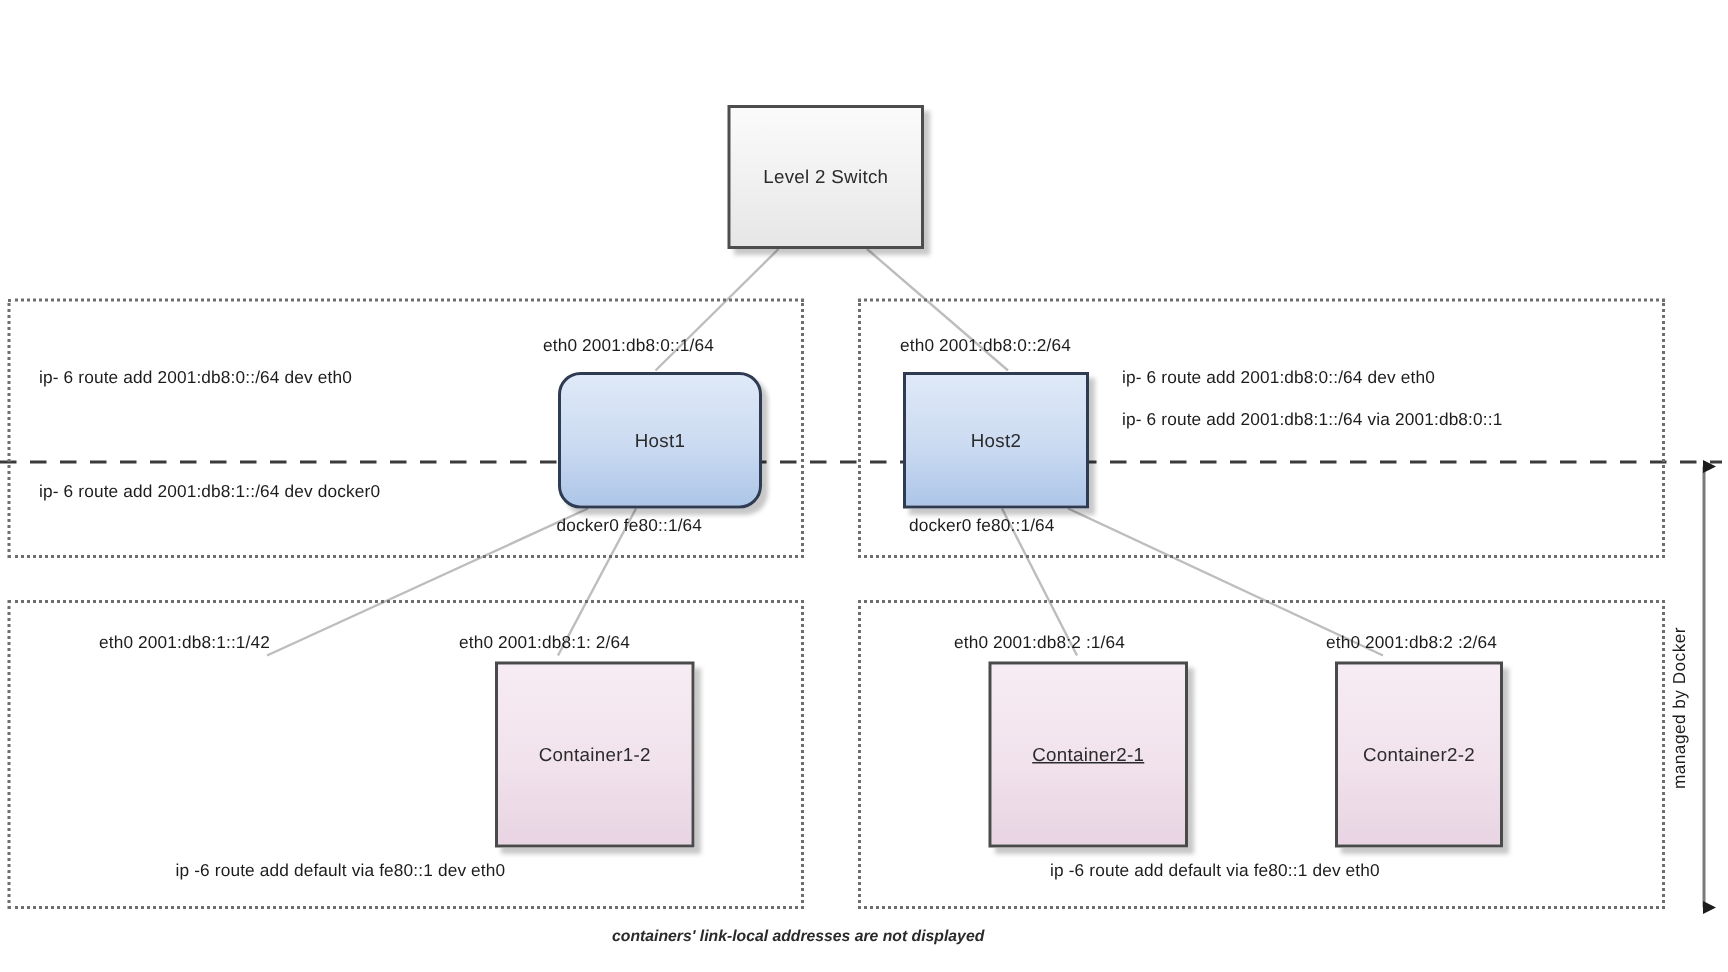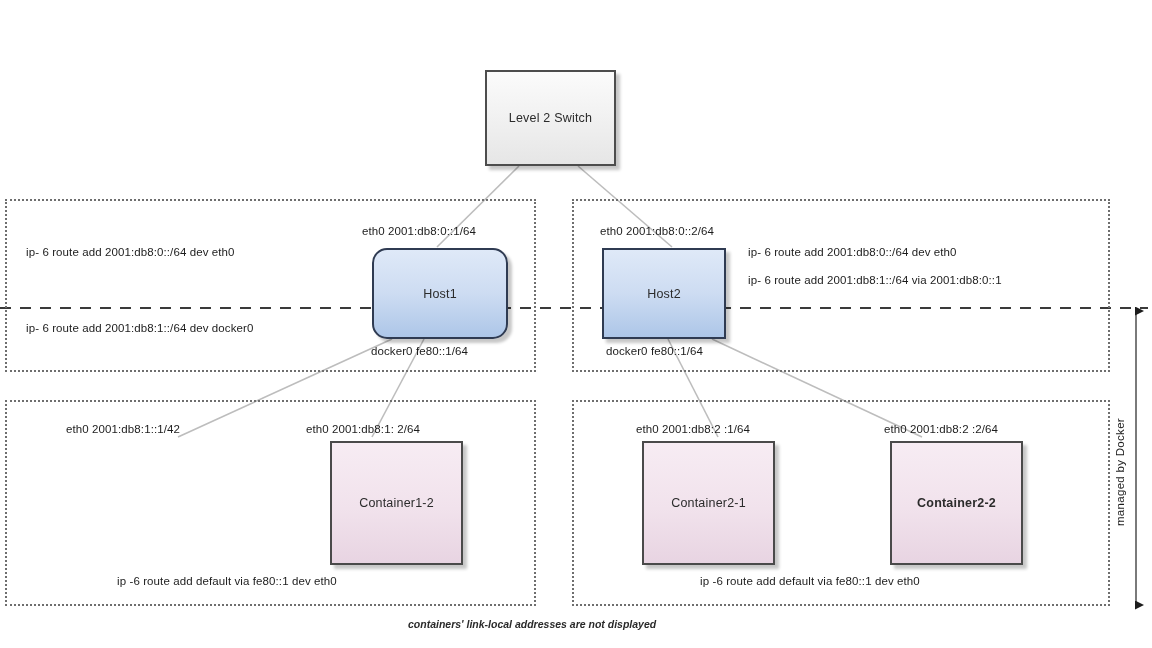--- a/index.html
+++ b/index.html
@@ -156,26 +156,26 @@
   <div class="lbl" style="left:66px; top:423px;">eth0 2001:db8:1::1/42</div>
 
   <div class="lbl" style="left:306px; top:423px;">eth0 2001:db8:1: 2/64</div>
   <div class="node node-container" style="left:312px; top:441px; width:133px; height:124px;margin-left:18px;">
     <span>Container1-2</span>
   </div>
 
   <div class="lbl-cmd" style="left:117px; top:573px;">ip -6 route add default via fe80::1 dev eth0</div>
 
   <div class="lbl" style="left:636px; top:423px;">eth0 2001:db8:2 :1/64</div>
-  <div class="node node-container" style="left:642px; top:441px; width:133px; height:124px;">
+  <div class="node node-container" style="left:659px; top:441px; width:133px; height:124px;text-decoration:underline;">
     <span>Container2-1</span>
   </div>
 
   <div class="lbl" style="left:884px; top:423px;">eth0 2001:db8:2 :2/64</div>
-  <div class="node node-container" style="left:890px; top:441px; width:133px; height:124px;font-weight:bold;">
+  <div class="node node-container" style="left:890px; top:441px; width:112px; height:124px;">
     <span>Container2-2</span>
   </div>
 
   <div class="lbl-cmd" style="left:700px; top:573px;">ip -6 route add default via fe80::1 dev eth0</div>
 
   <div class="vlabel" style="left:1114px; top:418px;">managed by Docker</div>
 
   <div class="caption" style="left:408px; top:618px;">containers' link-local addresses are not displayed</div>
 
 </div>

